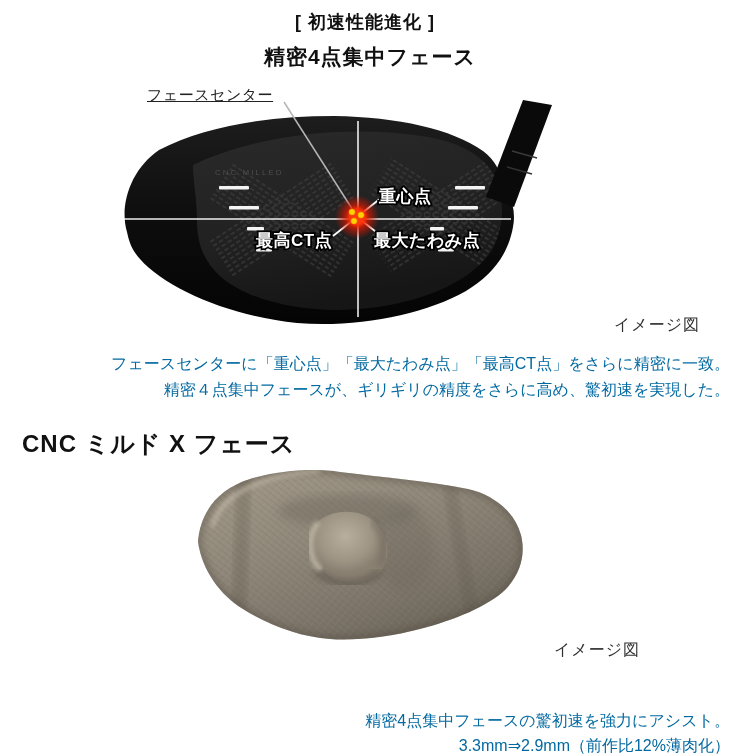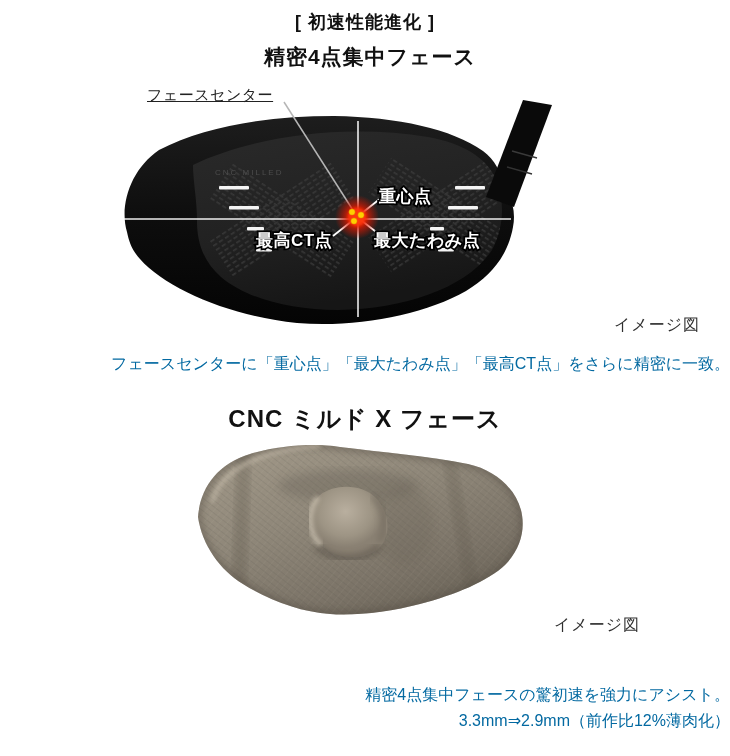--- a/index.html
+++ b/index.html
@@ -34,22 +34,22 @@
   .cap1{ right:30px; top:231px; }
   .fig2{ position:relative; margin:5px 0 0 0; height:200px; width:730px; }
   .fig2 svg{ position:absolute; left:0; top:0; }
   .cap2{ right:90px; top:175px; }
   .body-text{
     margin:12px 0 0 0; text-align:right;
     font-size:16px; line-height:25.5px; color:#0369a1;
   }
   .body-text.p2{ margin-top:17px; }
   .section2-title{
-    margin:26px 0 0 0; text-align:center;
-    font-size:24px; font-weight:bold; color:#111; letter-spacing:1px;
+    margin:26px 0 0 0; text-align:left;
+    font-size:24px; font-weight:bold; color:#111; letter-spacing:1px;padding-left:22px;
   }
   .head-label{
     font-weight:bold; font-size:17px; fill:#ffffff;
     stroke:#000; stroke-width:3.5px; paint-order:stroke;
     font-family:"Liberation Sans","DejaVu Sans",sans-serif;
     letter-spacing:.5px;
   }
   .cnc-text{
     font-size:8px; letter-spacing:2px; fill:#4d4d4d; font-weight:500;
     font-family:"Liberation Sans","DejaVu Sans",sans-serif;
@@ -150,20 +150,21 @@
       <text class="head-label" x="379" y="203">重心点</text>
       <text class="head-label" x="256" y="247">最高CT点</text>
       <text class="head-label" x="374" y="247">最大たわみ点</text>
     </svg>
     <span class="pointer-label">フェースセンター</span>
     <figcaption class="caption cap1">イメージ図</figcaption>
   </figure>
 
   <p class="body-text">
     <span>フェースセンターに「重心点」「最大たわみ点」「最高CT点」をさらに精密に一致。</span><br>
+    <span>精密４点集中フェースが、ギリギリの精度をさらに高め、驚初速を実現した。</span>
   </p>
 
   <h2 class="section2-title">CNC ミルド X フェース</h2>
 
   <figure class="fig2">
     <svg width="730" height="200" viewBox="0 450 730 200">
       <defs>
         <linearGradient id="plateGrad" x1="0" y1="0" x2="0.7" y2="1">
           <stop offset="0" stop-color="#a39a8a"></stop>
           <stop offset="0.45" stop-color="#8f8779"></stop>

